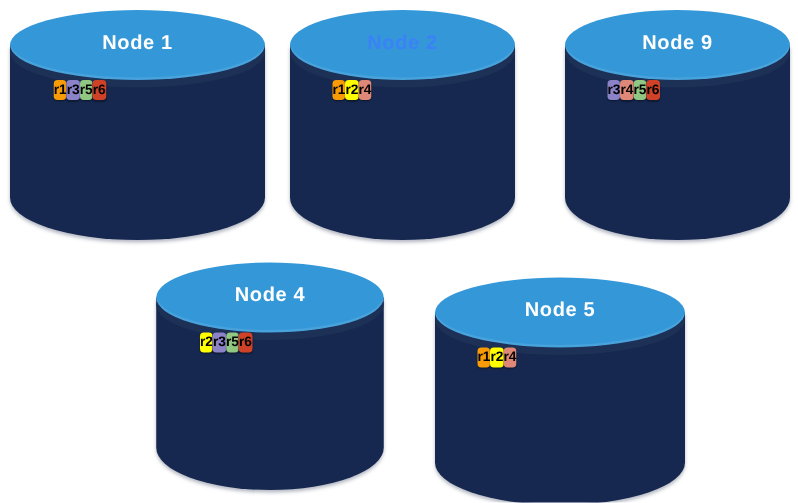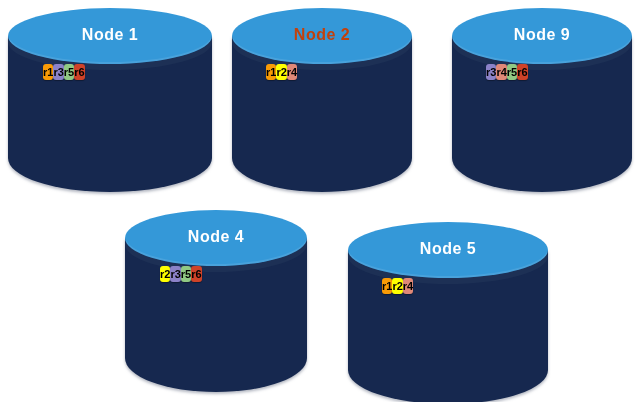--- a/index.html
+++ b/index.html
@@ -101,21 +101,21 @@
         <div class="row-bar" style="background: rgb(249, 155, 6);">r1</div>
         <div class="row-bar" style="background: rgb(139, 130, 200);">r3</div>
         <div class="row-bar" style="background: rgb(144, 200, 131);">r5</div>
         <div class="row-bar" style="background: rgb(207, 66, 40);">r6</div>
       </div>
     </div>
     <div class="node" style="left: 232px; top: 8px; width: 180px; height: 184px;">
       <div class="cyl-top-shadow" style="top: 6px; height: 56px;"></div>
       <div class="cyl-body" style="top: 28px; height: 156px; background: rgb(22, 40, 79);"></div>
       <div class="cyl-top" style="height: 56px; background: rgb(52, 152, 216);"></div>
-      <div class="node-title" style="top: 18px; color: #c2410c;">Node  2</div>
+      <div class="node-title" style="top: 18px; color: #3b82f6;">Node  2</div>
       <div class="rows" style="width: 112px; left: 34px; top: 56px;">
         <div class="row-bar" style="background: rgb(249, 155, 6);">r1</div>
         <div class="row-bar" style="background: rgb(255, 255, 0);">r2</div>
         <div class="row-bar" style="background: rgb(224, 136, 119);">r4</div>
       </div>
     </div>
     <div class="node" style="left: 452px; top: 8px; width: 180px; height: 184px;">
       <div class="cyl-top-shadow" style="top: 6px; height: 56px;"></div>
       <div class="cyl-body" style="top: 28px; height: 156px; background: rgb(22, 40, 79);"></div>
       <div class="cyl-top" style="height: 56px; background: rgb(52, 152, 216);"></div>

